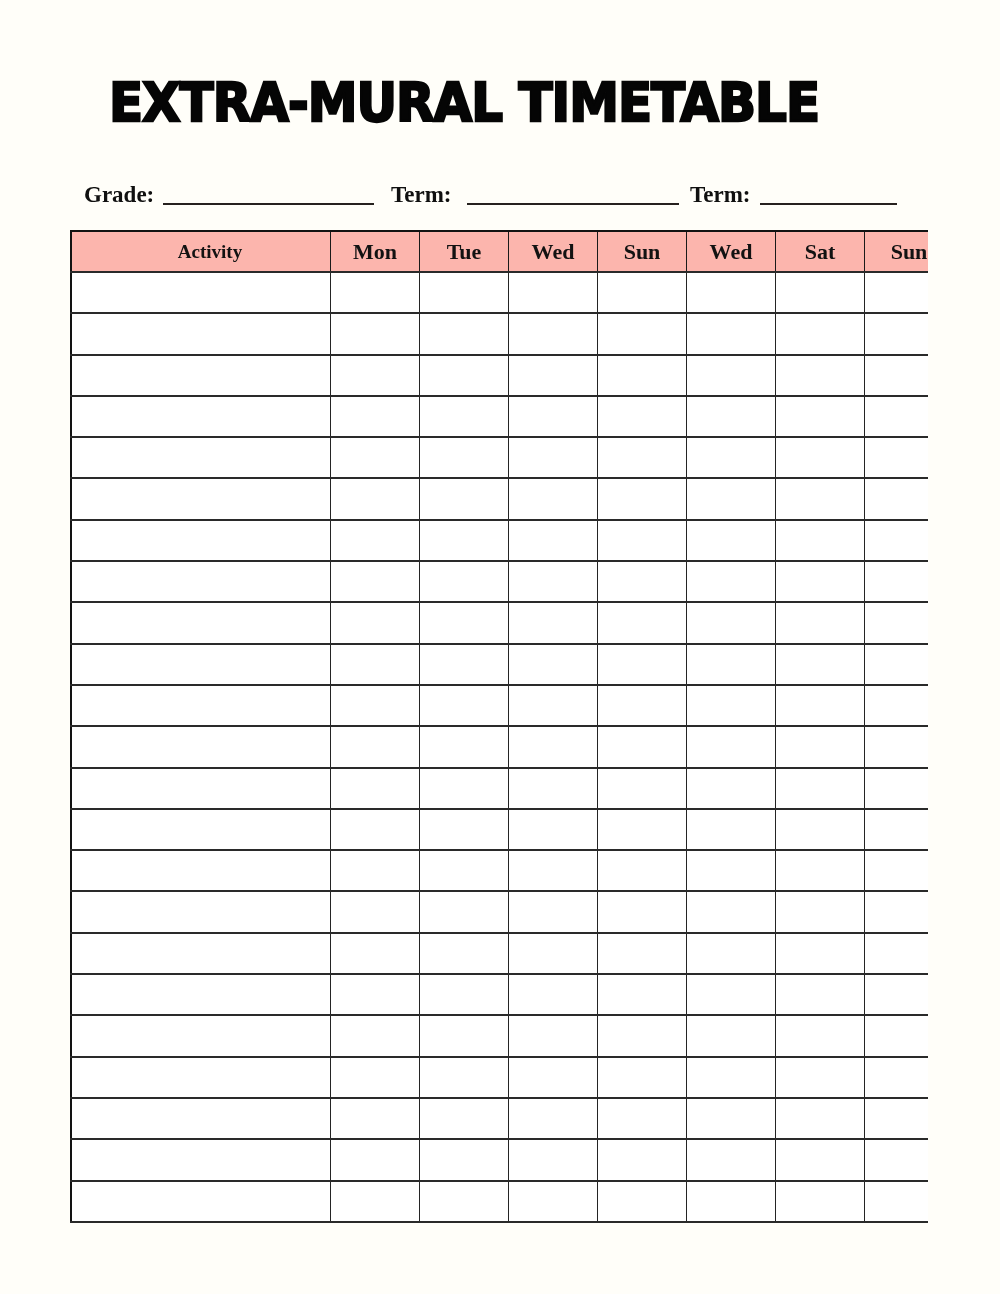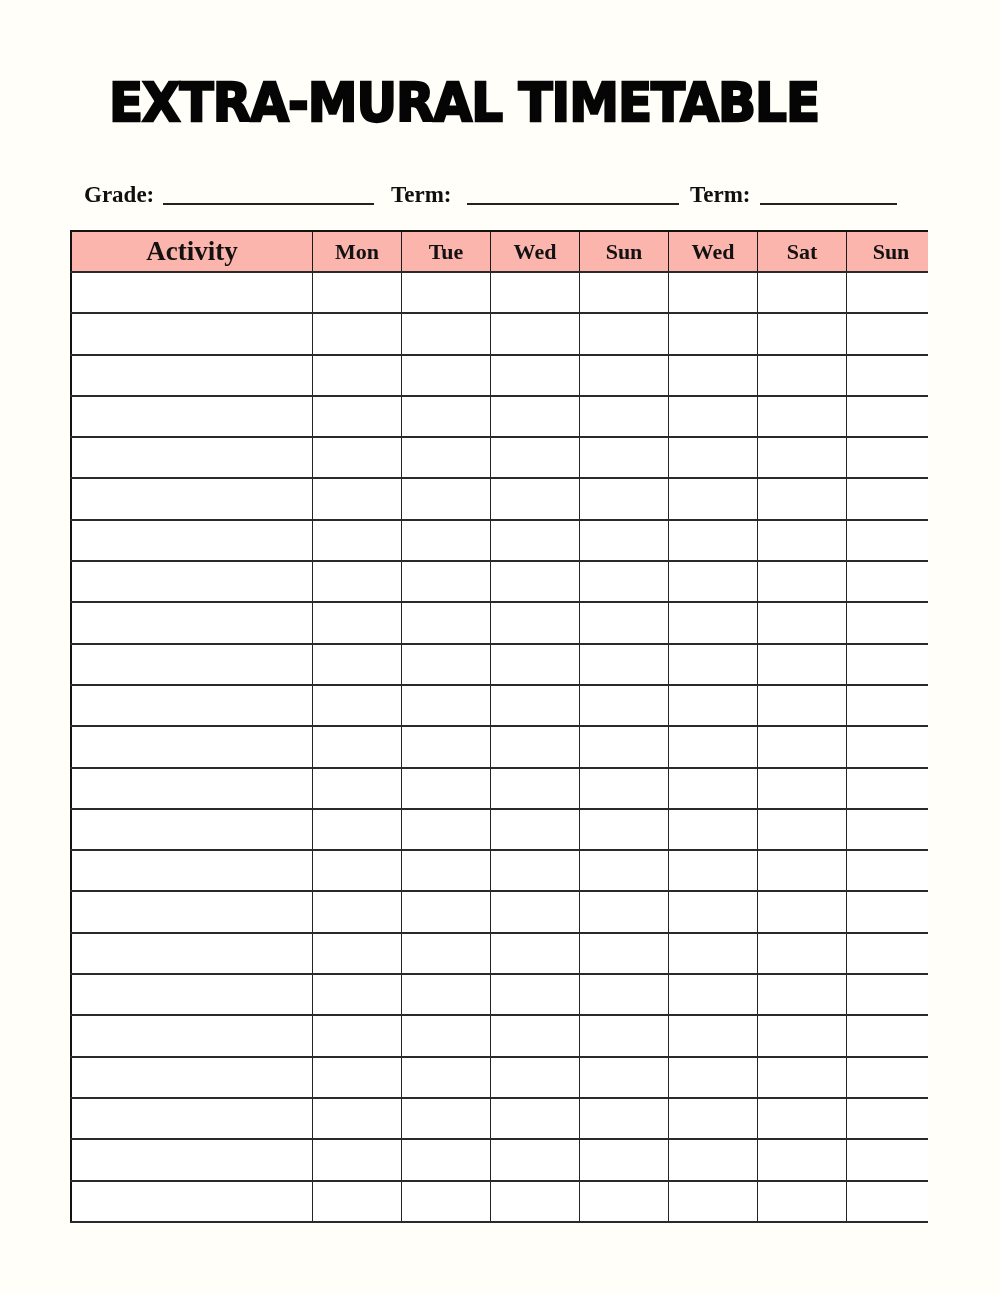--- a/index.html
+++ b/index.html
@@ -70,22 +70,23 @@
     height: 39px;
     font-family: "Liberation Serif", serif;
     font-weight: bold;
     font-size: 22px;
     color: #121212;
     text-align: center;
     vertical-align: middle;
     padding: 0;
   }
   table.timetable th.col-activity {
-    font-size: 27px;
+    font-size: 19px;
     width: 240px;
+    padding-left: 18px;
   }
   table.timetable th.col-day { width: 88px; }
   table.timetable td {
     border-left: 1.5px solid #242424;
     border-right: 1.5px solid #242424;
     border-top: 2px solid #2a2a2a;
     border-bottom: 2px solid #2a2a2a;
     height: 39.3px;
     padding: 0;
     background: #ffffff;

